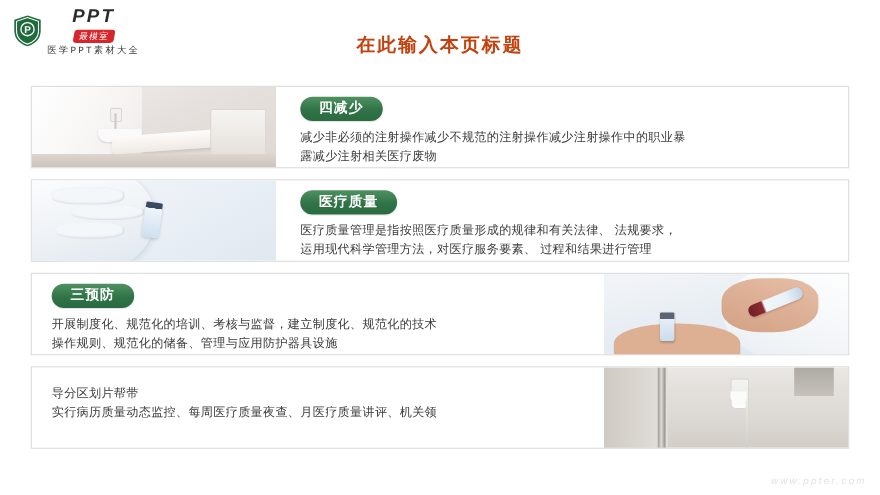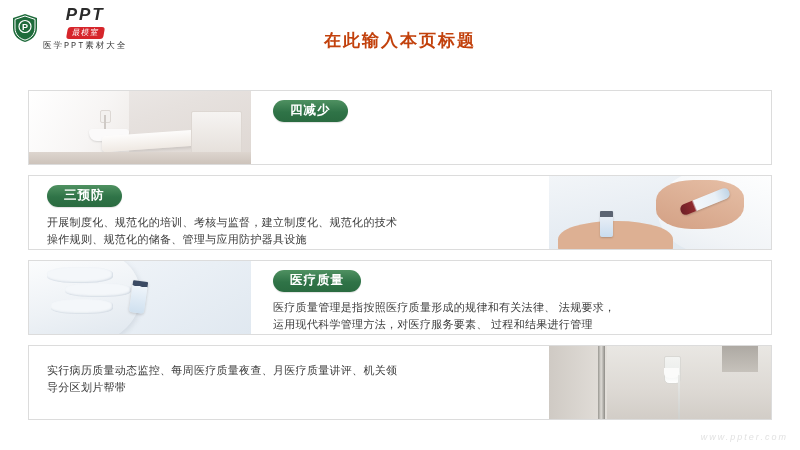--- a/index.html
+++ b/index.html
@@ -32,21 +32,21 @@
   }
 
   
   .page-title{
     position:absolute;left:0;right:0;top:18px;
     text-align:center;font-size:17px;font-weight:bold;
     color:#c2410c;letter-spacing:2px;margin-top:11px;
   }
 
   
-  .rows{position:absolute;left:28px;top:90px;width:744px;}
+  .rows{position:absolute;left:28px;top:78px;width:744px;}
   .row{
     position:relative;box-sizing:border-box;
     border:1px solid #dcdcdc;background:#ffffff;
     height:75px;margin-bottom:10px;display:flex;align-items:stretch;
     overflow:hidden;
   }
   .row.img-right{flex-direction:row-reverse;}
 
   .row-photo{
     width:222px;flex:0 0 222px;position:relative;overflow:hidden;
@@ -177,75 +177,79 @@
         <div class="lamp"></div>
         <div class="faucet"></div>
         <div class="sink"></div>
         <div class="bed"></div>
         <div class="cab"></div>
         <div class="floor"></div>
       </div>
     </div>
     <div class="row-body">
       <span class="pill">四减少</span>
+      <div class="row-text">
+        <div>减少非必须的注射操作减少不规范的注射操作减少注射操作中的职业暴</div>
+        <div>露减少注射相关医疗废物</div>
+      </div>
+    </div>
+  </div>
+
+  <div class="row">
+    <div class="row-photo">
+      <div class="ph glove">
+        <div class="gh"></div>
+        <div class="fing f1"></div>
+        <div class="fing f2"></div>
+        <div class="fing f3"></div>
+        <div class="vial2"></div>
+      </div>
+    </div>
+    <div class="row-body">
+      <span class="pill">医疗质量</span>
+      <div class="row-text">
+        <div>医疗质量管理是指按照医疗质量形成的规律和有关法律、 法规要求，</div>
+        <div>运用现代科学管理方法，对医疗服务要素、 过程和结果进行管理</div>
+      </div>
     </div>
   </div>
 
   <div class="row img-right">
     <div class="row-photo">
       <div class="ph vialtube">
         <div class="coat"></div>
         <div class="hand-r"></div>
         <div class="hand-l"></div>
         <div class="vial"></div>
         <div class="tube"></div>
       </div>
     </div>
     <div class="row-body">
       <span class="pill">三预防</span>
       <div class="row-text">
         <div>开展制度化、规范化的培训、考核与监督，建立制度化、规范化的技术</div>
         <div>操作规则、规范化的储备、管理与应用防护器具设施</div>
-      </div>
-    </div>
-  </div>
-
-  <div class="row">
-    <div class="row-photo">
-      <div class="ph glove">
-        <div class="gh"></div>
-        <div class="fing f1"></div>
-        <div class="fing f2"></div>
-        <div class="fing f3"></div>
-        <div class="vial2"></div>
-      </div>
-    </div>
-    <div class="row-body">
-      <span class="pill">医疗质量</span>
-      <div class="row-text">
-        <div>医疗质量管理是指按照医疗质量形成的规律和有关法律、 法规要求，</div>
-        <div>运用现代科学管理方法，对医疗服务要素、 过程和结果进行管理</div>
       </div>
     </div>
   </div>
 
   <div class="row img-right">
     <div class="row-photo">
       <div class="ph iv">
         <div class="blurl"></div>
         <div class="pole"></div>
         <div class="dark"></div>
         <div class="chamber"></div>
         <div class="fluid"></div>
         <div class="line"></div>
       </div>
     </div>
     <div class="row-body">
       <div class="row-text">
+        <div>导分区划片帮带</div>
         <div>实行病历质量动态监控、每周医疗质量夜查、月医疗质量讲评、机关领</div>
-        <div>导分区划片帮带</div>
       </div>
     </div>
   </div>
 
 </div>
 
 <div class="watermark">www.ppter.com</div>
 
 </body></html>

